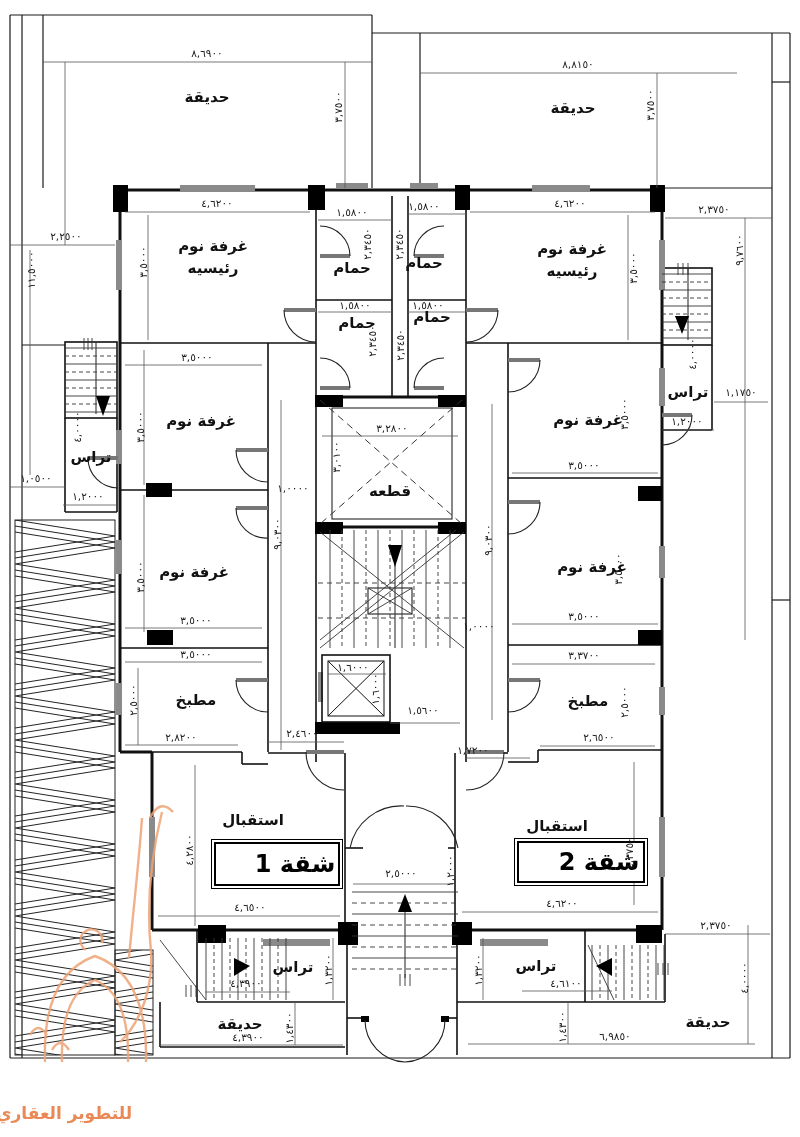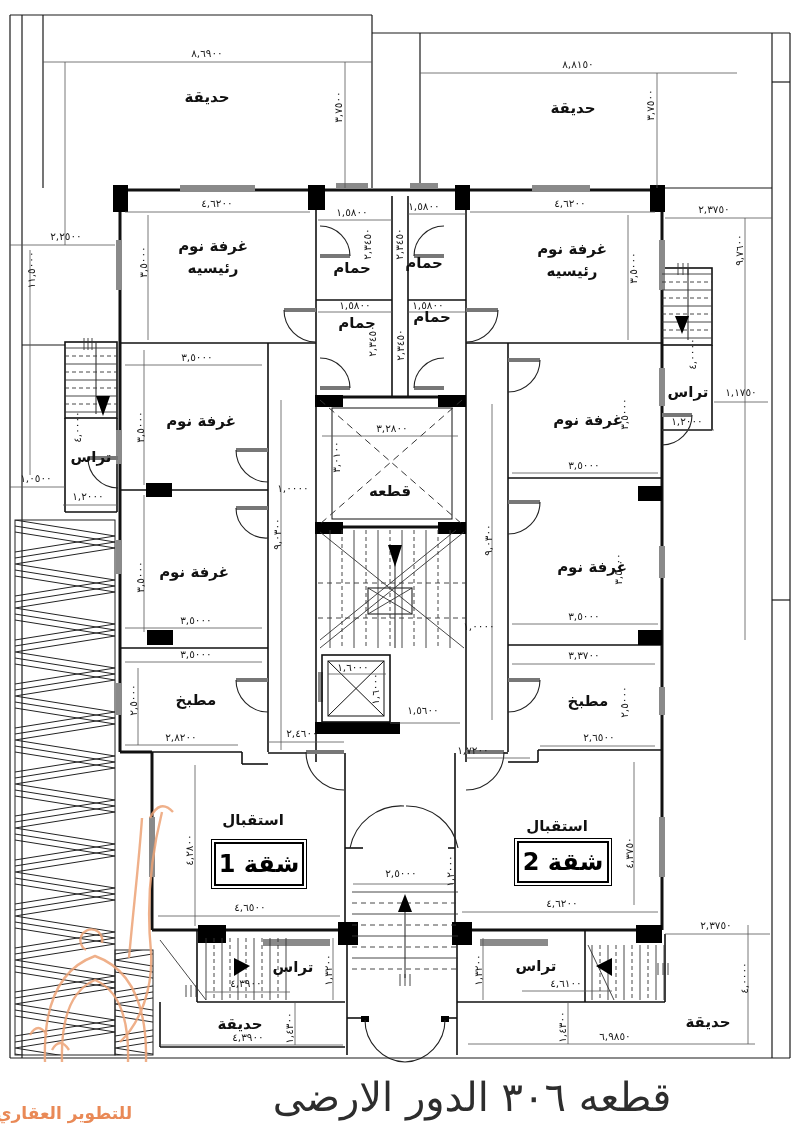--- a/index.html
+++ b/index.html
@@ -7,21 +7,21 @@
         font-family:"DejaVu Sans",sans-serif;}
   #linework{position:absolute;left:0;top:0;}
   .lb{position:absolute;font-size:10.5px;color:#1b1b1b;transform:translate(-50%,-50%);
       white-space:nowrap;line-height:1;}
   .lb.v{transform:translate(-50%,-50%) rotate(-90deg);}
   .rm{position:absolute;font-size:15px;font-weight:bold;color:#111;
       transform:translate(-50%,-50%);white-space:nowrap;line-height:1;}
   .rm.sm{font-size:15px;}
   .apt-box{position:absolute;border:2.5px solid #000;outline:1px solid #000;outline-offset:2px;
       background:#fff;display:flex;align-items:center;justify-content:center;
-      font-size:24px;font-weight:bold;color:#000;}
+      font-size:24px;font-weight:bold;color:#000;padding-left:36px;}
   .title{position:absolute;left:472px;top:1097px;transform:translate(-50%,-50%);
       font-size:40px;color:#2d2d2d;white-space:nowrap;direction:rtl;
       font-family:"DejaVu Serif",serif;}
   .wm-name{position:absolute;left:86px;top:1080px;transform:translate(-50%,-50%);
       font-size:50px;font-weight:bold;color:#8e8bc7;opacity:.92;white-space:nowrap;}
   .wm-tag{position:absolute;left:64px;top:1113px;transform:translate(-50%,-50%);
       font-size:17px;font-weight:bold;color:#e8834e;opacity:.95;white-space:nowrap;}
 </style>
 </head>
 <body>
@@ -483,14 +483,13 @@
   <span class="lb" dir="ltr" style="left:248px;top:1037px">٤,٣٩٠٠</span>
   <span class="lb v" dir="ltr" style="left:289px;top:1028px">١,٤٣٠٠</span>
   <span class="lb v" dir="ltr" style="left:478px;top:970px">١,٣٢٠٠</span>
   <span class="lb" dir="ltr" style="left:566px;top:983px">٤,٦١٠٠</span>
   <span class="lb" dir="ltr" style="left:615px;top:1036px">٦,٩٨٥٠</span>
   <span class="lb v" dir="ltr" style="left:562px;top:1027px">١,٤٣٠٠</span>
   <span class="lb v" dir="ltr" style="left:744px;top:978px">٤,٠٠٠٠</span>
   <span class="lb" dir="ltr" style="left:716px;top:925px">٢,٣٧٥٠</span>
 
   <span class="wm-tag">للتطوير العقاري</span>
-  <div class="title">قطعه ٣٠٦ الدور الارضى</div>
 </div>
 
 </body></html>

